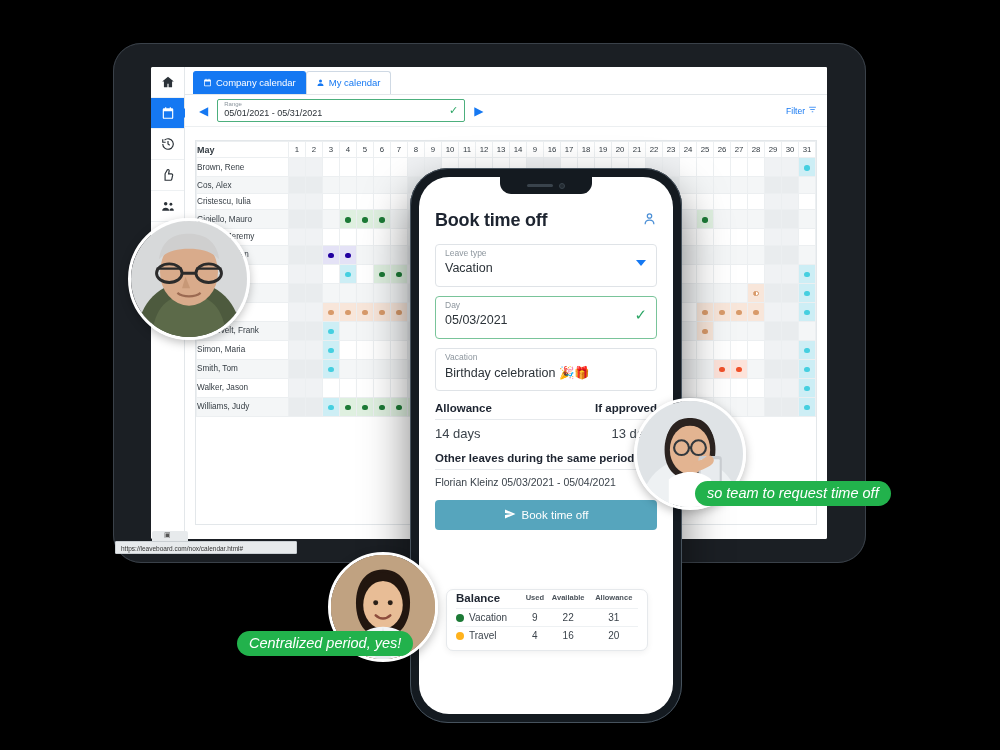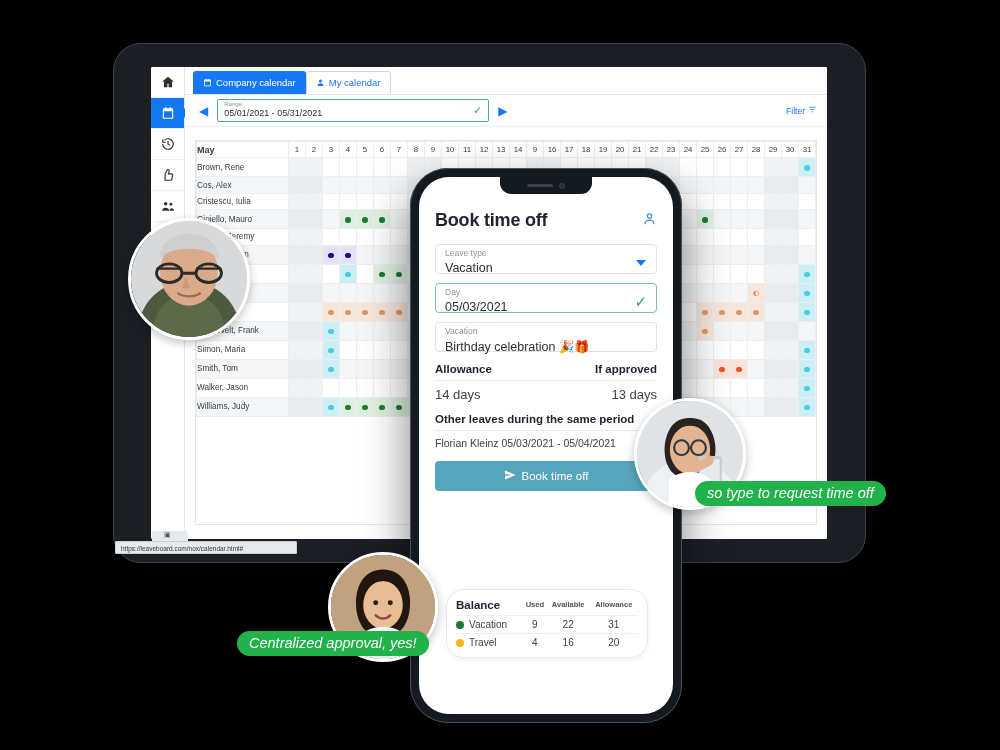--- a/index.html
+++ b/index.html
@@ -58,21 +58,21 @@
   }
   .tab.active{ background:#1578f2; border-color:#1578f2; color:#fff; }
   .tab svg{ width:9px; height:9px; }
 
   .toolbar{
     height:32px; display:flex; align-items:center; padding:0 10px;
     border-bottom:1px solid #eceff1; background:#fff; position:relative;
   }
   .arrow-btn{ color:#1578f2; font-size:12px; line-height:1; padding:0 4px; }
   .range-box{
-    flex:0 0 auto; width:272px; height:23px; border:1px solid #4caf7d;
+    flex:0 0 auto; width:248px; height:23px; border:1px solid #4caf7d;
     border-radius:2px; position:relative; margin:0 5px; background:#fff;
   }
   .range-label{ position:absolute; left:6px; top:1px; font-size:6px; color:#8a949c; }
   .range-val{ position:absolute; left:6px; top:8px; font-size:9px; color:#2b3238; }
   .range-check{ position:absolute; right:6px; top:5px; color:#2aa564; font-size:11px; line-height:1; }
   .filter-btn{
     margin-left:auto; display:flex; align-items:center; gap:3px;
     color:#1578f2; font-size:8.5px;
   }
   .filter-btn svg{ width:9px; height:9px; }
@@ -148,21 +148,21 @@
   .notch .spk{ width:26px; height:3px; background:#39434c; border-radius:2px; }
   .notch .cam{ width:6px;height:6px;border-radius:50%;background:#242c33;
     border:1px solid #39434c; }
 
   .ph-body{ position:absolute; left:0; right:0; top:17px; bottom:0; padding:16px 16px 0; }
   .ph-head{ display:flex; align-items:center; justify-content:space-between; margin-bottom:13px; }
   .ph-title{ font-size:18px; font-weight:bold; color:#1d2430; letter-spacing:-.2px; }
   .ph-head svg{ width:15px; height:15px; color:#4b8fd6; }
 
   .field{
-    border:1px solid #dfe3e7; border-radius:4px; height:30px; position:relative;
+    border:1px solid #dfe3e7; border-radius:4px; height:43px; position:relative;
     margin-bottom:9px; background:#fff;
   }
   .field.ok{ border-color:#79c49a; }
   .f-label{ position:absolute; left:9px; top:3px; font-size:8.5px; color:#8d969e; }
   .f-val{ position:absolute; left:9px; top:16px; font-size:12.5px; color:#2b3238; }
   .caret{ position:absolute; right:10px; top:15px; width:0;height:0;
     border-left:5px solid transparent;border-right:5px solid transparent;
     border-top:6px solid #1578f2; }
   .f-check{ position:absolute; right:9px; top:10px; color:#2aa564; font-size:15px; line-height:1; }
 
@@ -175,22 +175,22 @@
 
   .book-btn{
     margin-top:12px; height:30px; background:#56a5bd; border-radius:4px;
     color:#fff; font-size:11.5px; display:flex; align-items:center;
     justify-content:center; gap:6px;
   }
   .book-btn svg{ width:12px;height:12px; }
 
   .balance-card{
     position:absolute; left:446px; top:589px; width:202px;
-    background:#fff; border:1px solid #e6e9ec; border-radius:18px;
-    padding:7px 9px 6px; z-index:45;
+    background:#fff; border:1px solid #e6e9ec; border-radius:7px;
+    padding:0 9px 6px; z-index:45;
     box-shadow:0 2px 6px rgba(0,0,0,.06);
   }
   table.bal{ width:100%; border-collapse:collapse; }
   table.bal th{ font-size:7.5px; color:#4a525a; font-weight:bold; padding:2px 0 4px; }
   table.bal th.first{ font-size:11.5px; color:#1d2430; text-align:left; }
   table.bal td{ font-size:10px; color:#3b434b; padding:3px 0; border-top:1px solid #eef1f3; text-align:center; }
   table.bal td.first{ text-align:left; display:flex; align-items:center; gap:5px; }
   table.bal tr td.first{ }
   .bdot{ width:8px;height:8px;border-radius:50%; display:inline-block; }
 
@@ -994,16 +994,16 @@
       <ellipse cx="50" cy="48" rx="19" ry="23" fill="#e8bd96"></ellipse>
       <path d="M29 36c4-14 12-19 21-19s17 5 21 19c-5-8-12-11-21-11s-16 3-21 11z" fill="#22160f"></path>
       <circle cx="43" cy="46" r="2.4" fill="#2a2018"></circle>
       <circle cx="57" cy="46" r="2.4" fill="#2a2018"></circle>
       <path d="M43 58c4 4 10 4 14 0" stroke="#8d4d3d" stroke-width="2.4" fill="none" stroke-linecap="round"></path>
       <path d="M26 78c7-6 16-9 24-9s17 3 24 9v22H26z" fill="#f2f4f6"></path>
       <path d="M50 69l-8 31h16z" fill="#e5e9ec"></path>
     </svg>
   </div>
 
-  <div class="callout c2">so type to request time off</div>
-  <div class="callout c3">Centralized approval, yes!</div>
+  <div class="callout c2">so team to request time off</div>
+  <div class="callout c3">Centralized period, yes!</div>
 
 </div>
 
 </body></html>

